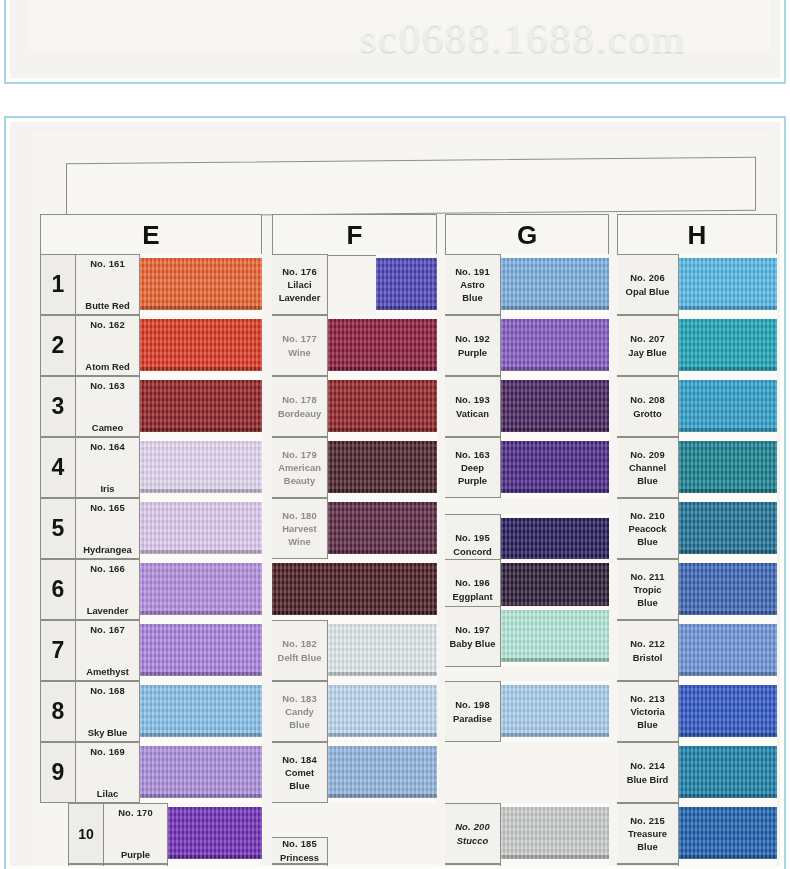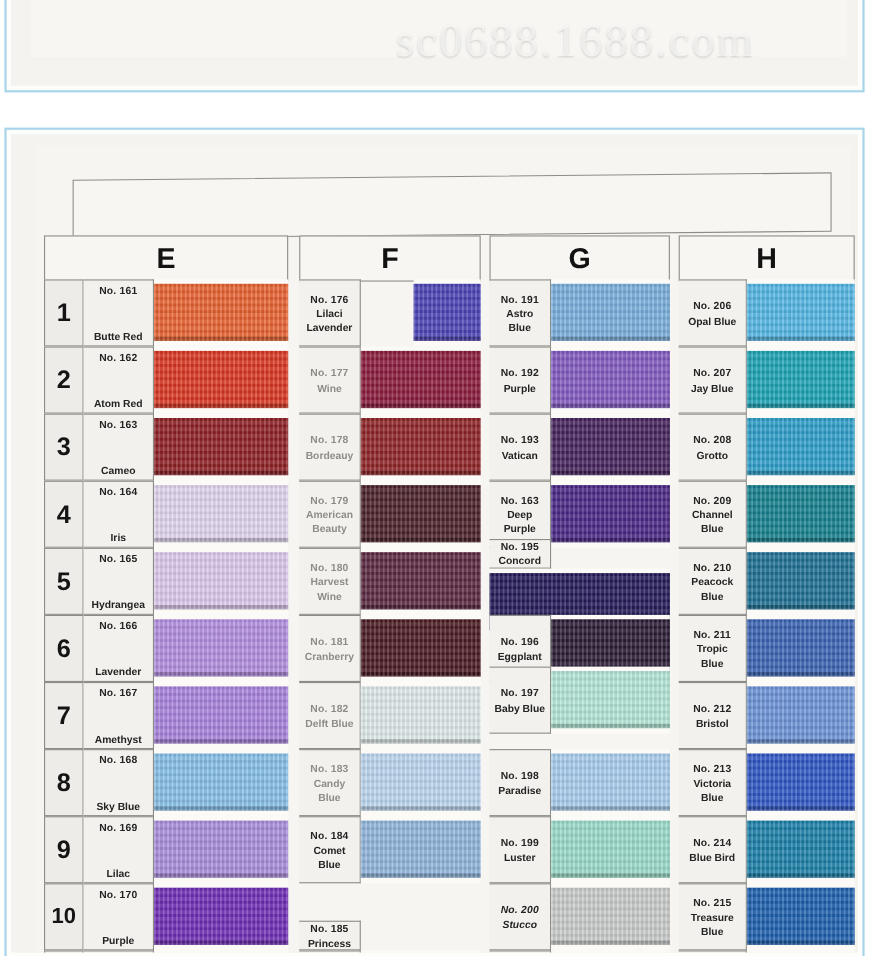--- a/index.html
+++ b/index.html
@@ -26,21 +26,21 @@
 
   .col{position:absolute;top:82px;bottom:0;}
   .col-head{position:absolute;left:0;top:0;right:0;height:40px;border:1px solid #8d8d88;background:#f7f6f2;
             display:flex;align-items:center;justify-content:center;font-size:26px;font-weight:bold;color:#121212;
             font-family:"Liberation Sans",sans-serif;}
   .col-body{position:absolute;left:0;right:0;top:40px;bottom:0;}
 
   .row{position:absolute;left:0;right:0;height:61px;display:flex;align-items:stretch;}
   .idx{width:34px;background:#edece8;border:1px solid #8d8d88;display:flex;align-items:center;justify-content:center;
        font-size:23px;font-weight:bold;color:#141414;font-family:"Liberation Sans",sans-serif;}
-  .idx.wide{font-size:20px;}
+  .idx.wide{font-size:14px;margin-left:28px;}
   .lab{width:56px;background:#f2f1ed;border:1px solid #8d8d88;border-left:none;display:flex;flex-direction:column;
        align-items:center;justify-content:center;text-align:center;line-height:1.2;padding:0 1px;box-sizing:border-box;}
   .lab .no{font-size:9.4px;font-weight:bold;color:#232323;letter-spacing:.2px;}
   .lab .nm{font-size:9.4px;font-weight:bold;color:#232323;margin-top:2px;}
   .lab.faint .no,.lab.faint .nm{color:#8e8c88;}
   .swatch{flex:1;position:relative;background:#fbfaf7;}
   .tape{position:absolute;left:0;right:0;top:4px;height:52px;}
   .tape:after{content:"";position:absolute;inset:0;
     background-image:repeating-linear-gradient(90deg,rgba(255,255,255,.17) 0 2px,rgba(0,0,0,.07) 2px 4px),
                      repeating-linear-gradient(0deg,rgba(255,255,255,.10) 0 3px,rgba(0,0,0,.05) 3px 6px);
@@ -258,24 +258,20 @@
                   <div class="nm">Harvest</div>
                   <div class="nm">Wine</div>
                 </div>
                 <div class="swatch">
                   <div class="tape" style="background: rgb(90, 39, 64);">
                     <div class="tape-edge"></div>
                   </div>
                 </div>
               </div>
               <div class="row" style="top: 305px;">
-                <div class="lab faint">
-                  <div class="no">No. 181</div>
-                  <div class="nm">Cranberry</div>
-                </div>
                 <div class="swatch">
                   <div class="tape" style="background: rgb(74, 26, 34);">
                     <div class="tape-edge"></div>
                   </div>
                 </div>
               </div>
               <div class="row" style="top: 366px;">
                 <div class="lab faint">
                   <div class="no">No. 182</div>
                   <div class="nm">Delft Blue</div>
@@ -369,21 +365,21 @@
                   <div class="no">No. 163</div>
                   <div class="nm">Deep</div>
                   <div class="nm">Purple</div>
                 </div>
                 <div class="swatch">
                   <div class="tape" style="background: rgb(74, 38, 134);">
                     <div class="tape-edge"></div>
                   </div>
                 </div>
               </div>
-              <div class="row" style="top: 236px; flex-direction: column;">
+              <div class="row" style="top: 260px;">
                 <div class="lab">
                   <div class="no">No. 195</div>
                   <div class="nm">Concord</div>
                 </div>
                 <div class="swatch">
                   <div class="tape" style="background: rgb(36, 26, 88);">
                     <div class="tape-edge"></div>
                   </div>
                 </div>
               </div>
@@ -409,31 +405,20 @@
                   </div>
                 </div>
               </div>
               <div class="row" style="top: 427px;">
                 <div class="lab">
                   <div class="no">No. 198</div>
                   <div class="nm">Paradise</div>
                 </div>
                 <div class="swatch">
                   <div class="tape" style="background: rgb(168, 205, 238);">
-                    <div class="tape-edge"></div>
-                  </div>
-                </div>
-              </div>
-              <div class="row" style="top: 488px;">
-                <div class="lab">
-                  <div class="no">No. 199</div>
-                  <div class="nm">Luster</div>
-                </div>
-                <div class="swatch">
-                  <div class="tape" style="background: rgb(154, 219, 201);">
                     <div class="tape-edge"></div>
                   </div>
                 </div>
               </div>
               <div class="row" style="top: 549px; font-style: italic;">
                 <div class="lab">
                   <div class="no">No. 200</div>
                   <div class="nm">Stucco</div>
                 </div>
                 <div class="swatch">

